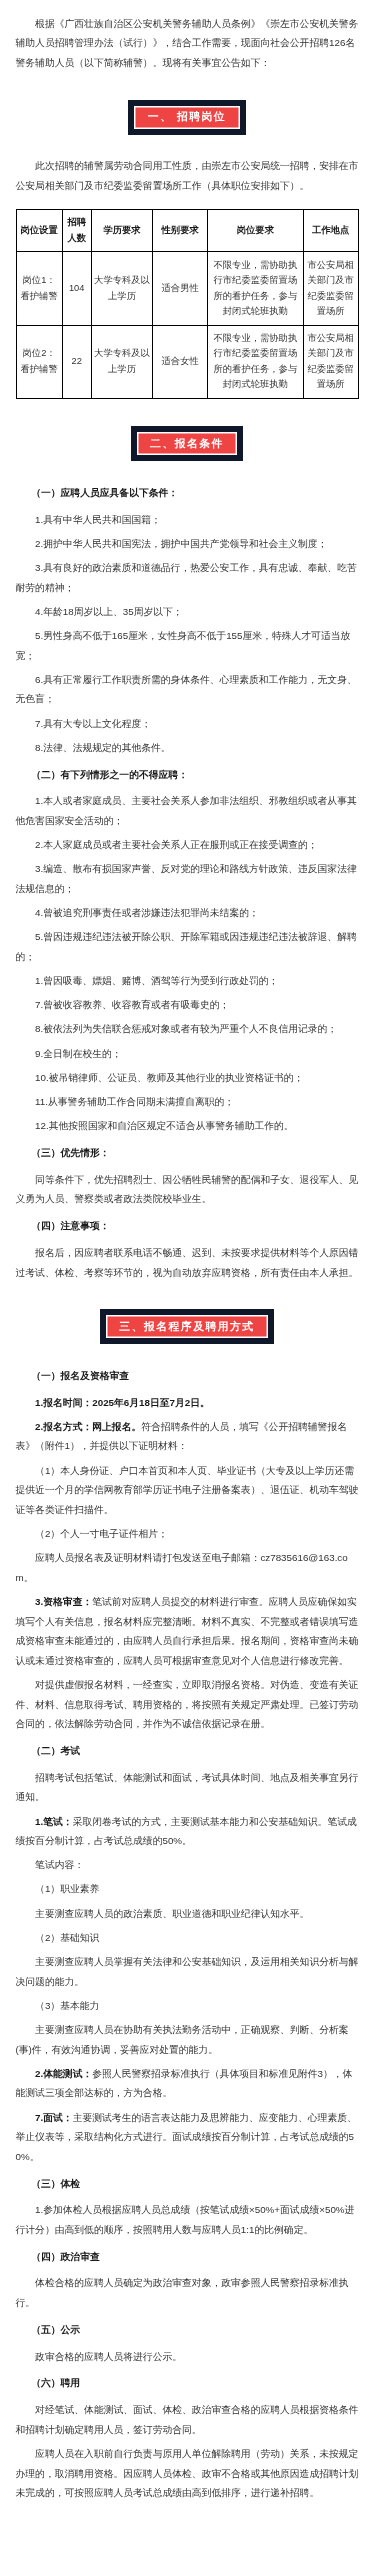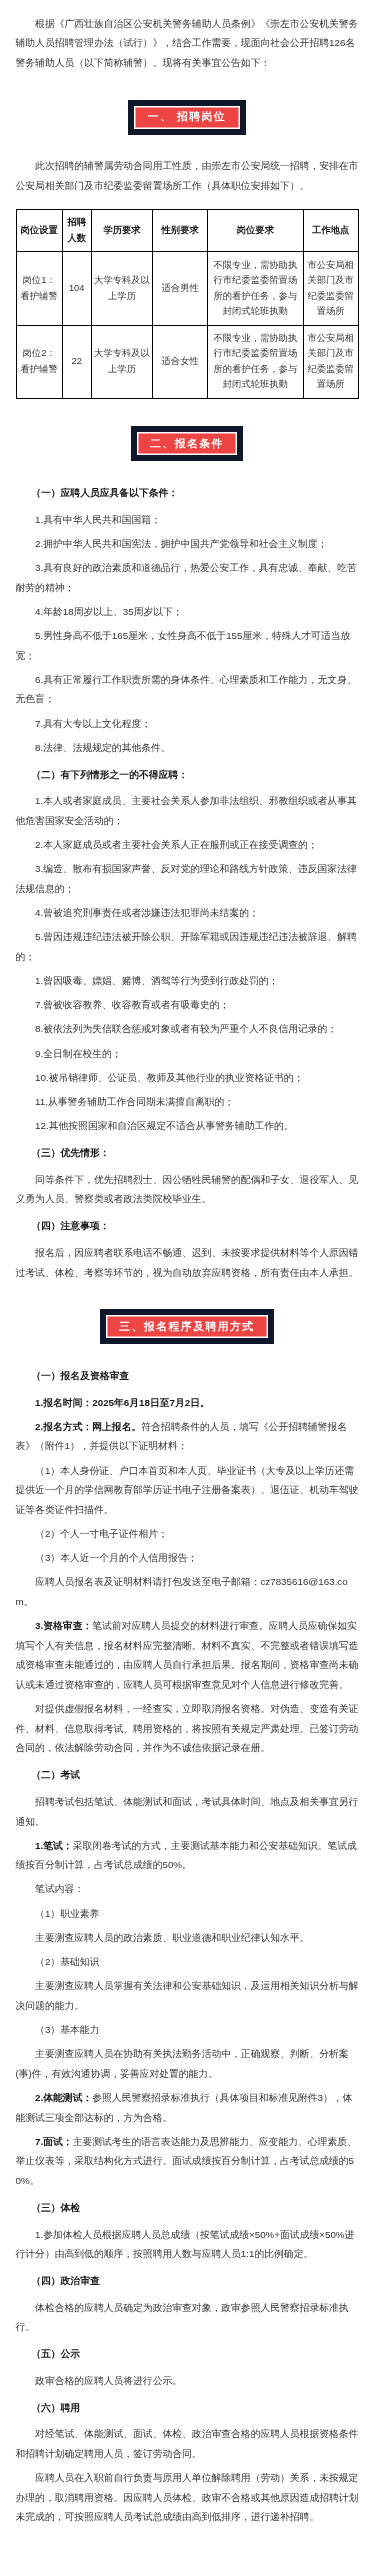--- a/index.html
+++ b/index.html
@@ -88,21 +88,20 @@
     <p class="heading">（三）优先情形：</p>
     <p class="para">同等条件下，优先招聘烈士、因公牺牲民辅警的配偶和子女、退役军人、见义勇为人员、警察类或者政法类院校毕业生。</p>
     <p class="heading">（四）注意事项：</p>
     <p class="para">报名后，因应聘者联系电话不畅通、迟到、未按要求提供材料等个人原因错过考试、体检、考察等环节的，视为自动放弃应聘资格，所有责任由本人承担。</p>
     <div class="section-btn-wrap"><div class="section-btn">三、报名程序及聘用方式</div></div>
     <p class="heading">（一）报名及资格审查</p>
     <p class="para"><span class="lead">1.报名时间：2025年6月18日至7月2日。</span><span></span></p>
     <p class="para"><span class="lead">2.报名方式：网上报名。</span><span>符合招聘条件的人员，填写《公开招聘辅警报名表》（附件1），并提供以下证明材料：</span></p>
     <p class="para">（1）本人身份证、户口本首页和本人页、毕业证书（大专及以上学历还需提供近一个月的学信网教育部学历证书电子注册备案表）、退伍证、机动车驾驶证等各类证件扫描件。</p>
     <p class="para">（2）个人一寸电子证件相片；</p>
-    <p class="para">（3）本人近一个月的个人信用报告；</p>
     <p class="para">应聘人员报名表及证明材料请打包发送至电子邮箱：cz7835616@163.com。</p>
     <p class="para"><span class="lead">3.资格审查：</span><span>笔试前对应聘人员提交的材料进行审查。应聘人员应确保如实填写个人有关信息，报名材料应完整清晰。材料不真实、不完整或者错误填写造成资格审查未能通过的，由应聘人员自行承担后果。报名期间，资格审查尚未确认或未通过资格审查的，应聘人员可根据审查意见对个人信息进行修改完善。</span></p>
     <p class="para">对提供虚假报名材料，一经查实，立即取消报名资格。对伪造、变造有关证件、材料、信息取得考试、聘用资格的，将按照有关规定严肃处理。已签订劳动合同的，依法解除劳动合同，并作为不诚信依据记录在册。</p>
     <p class="heading">（二）考试</p>
     <p class="para">招聘考试包括笔试、体能测试和面试，考试具体时间、地点及相关事宜另行通知。</p>
     <p class="para"><span class="lead">1.笔试：</span><span>采取闭卷考试的方式，主要测试基本能力和公安基础知识。笔试成绩按百分制计算，占考试总成绩的50%。</span></p>
     <p class="para">笔试内容：</p>
     <p class="para">（1）职业素养</p>
     <p class="para">主要测查应聘人员的政治素质、职业道德和职业纪律认知水平。</p>
     <p class="para">（2）基础知识</p>

